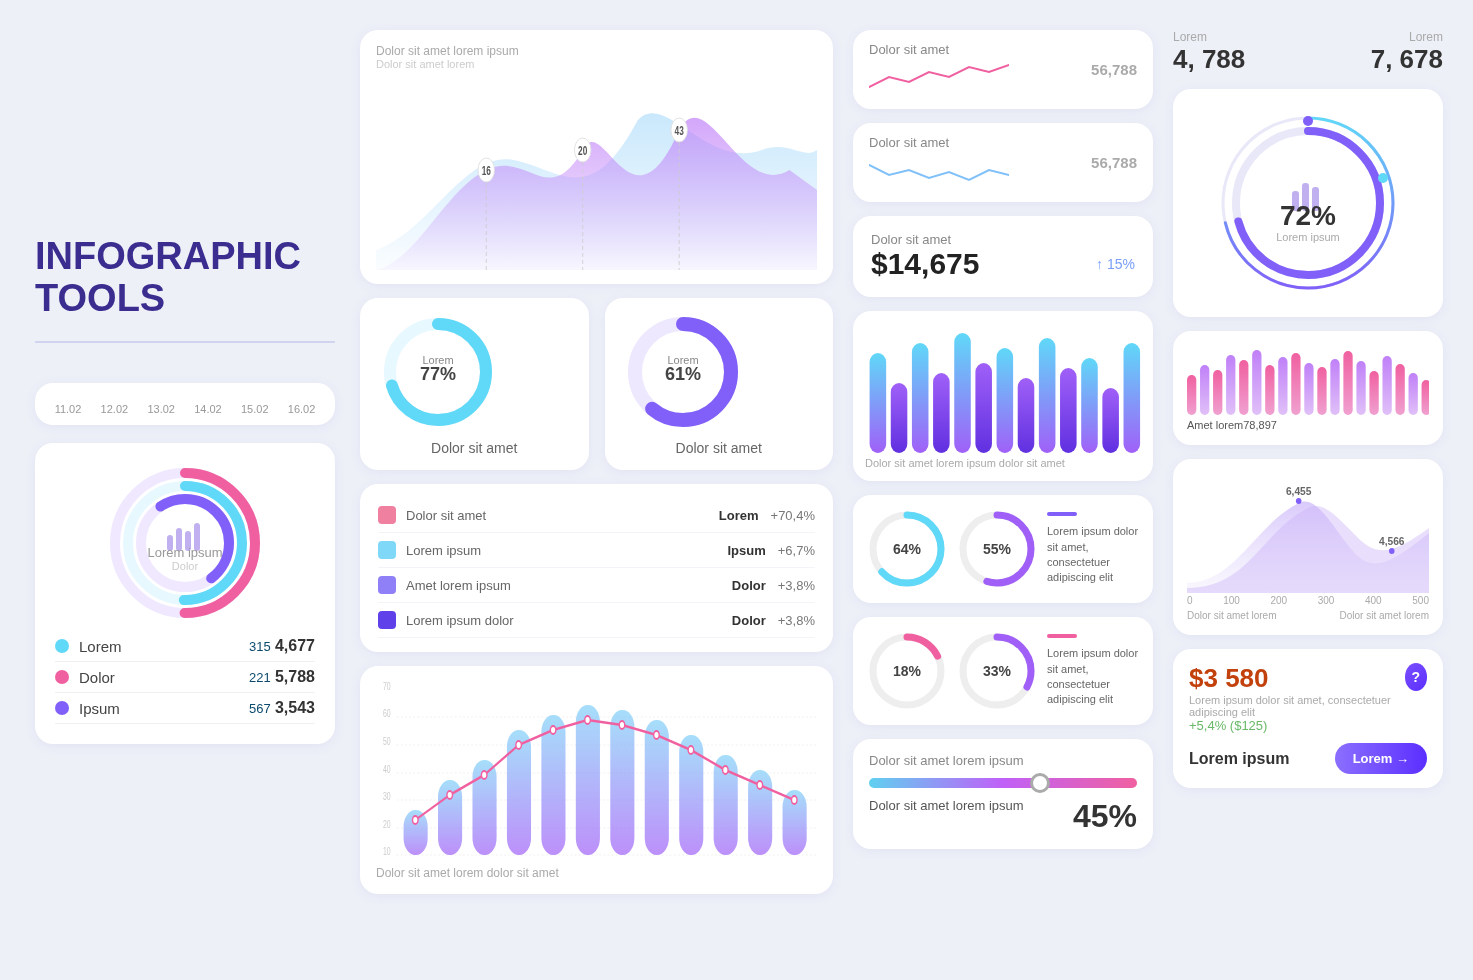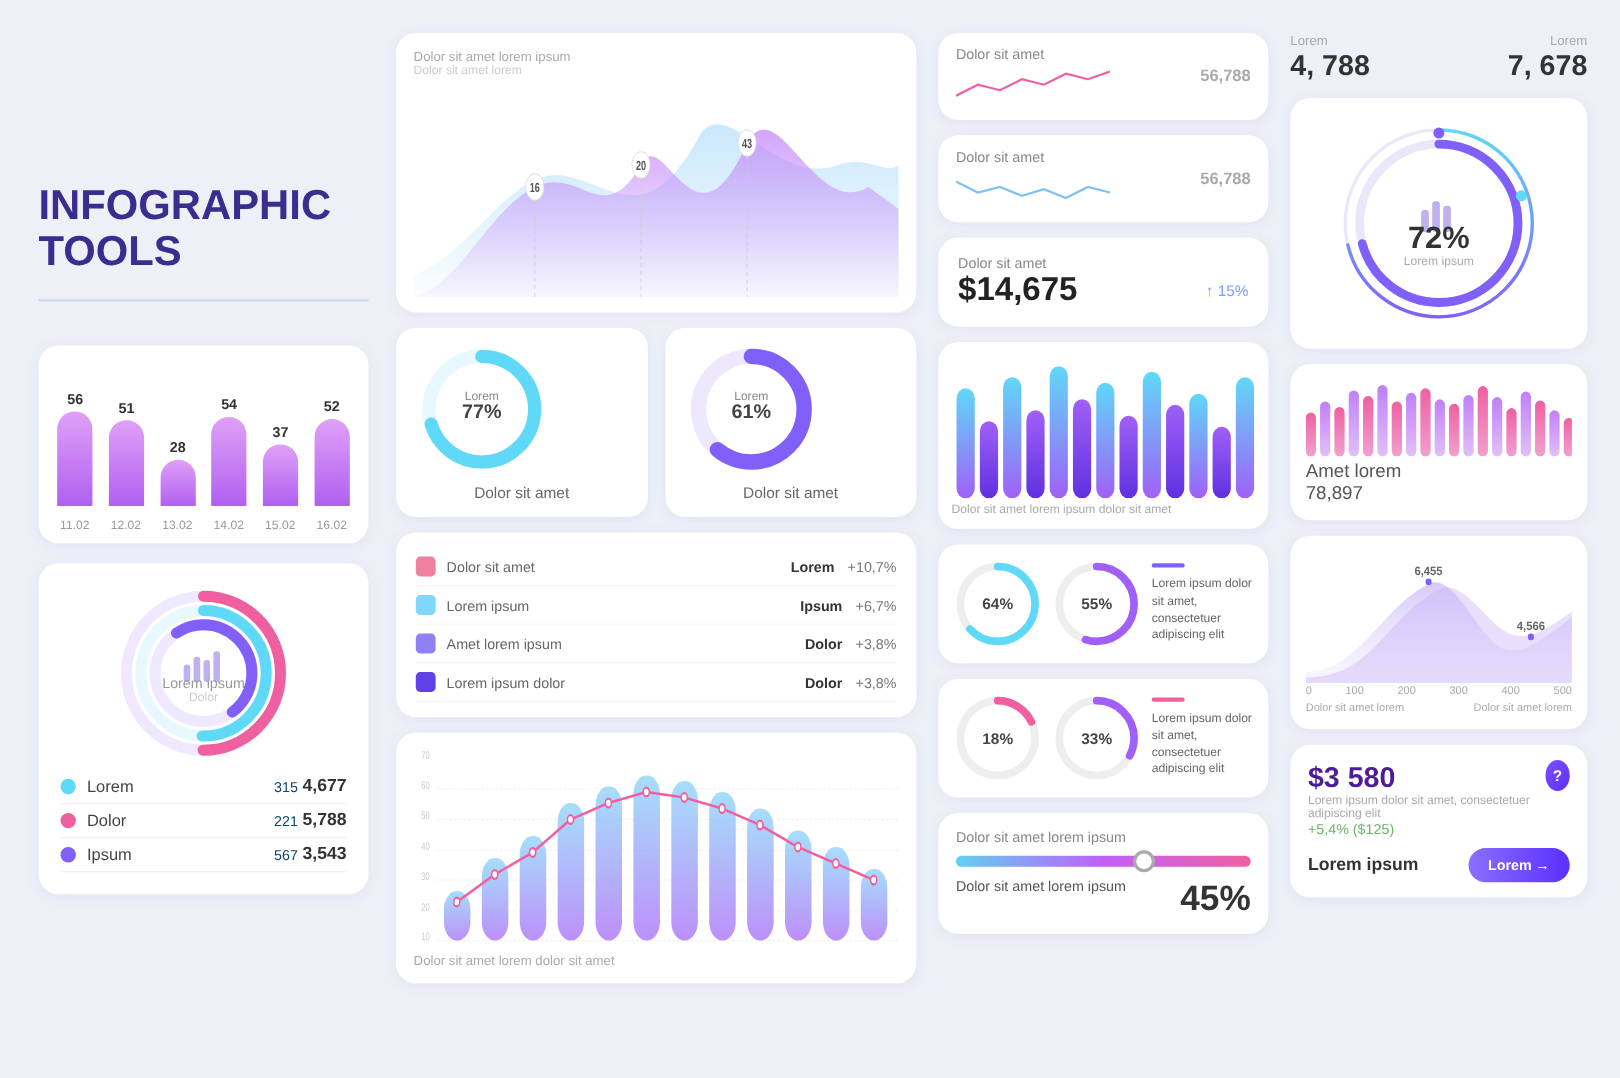--- a/index.html
+++ b/index.html
@@ -76,25 +76,25 @@
     .slider-percent { font-size: 32px; font-weight: 900; color: #333; }
 
     
     .col4 { padding: 10px 10px; display: flex; flex-direction: column; gap: 14px; }
     .stat-row { display: flex; justify-content: space-between; }
     .stat-mini { }
     .stat-mini-label { font-size: 12px; color: #aaa; }
     .stat-mini-value { font-size: 26px; font-weight: 900; color: #333; }
     .radial-big-card { background: #fff; border-radius: 18px; padding: 14px; box-shadow: 0 2px 12px rgba(80,80,180,0.08); display: flex; flex-direction: column; align-items: center; }
     .mini-bar-card { background: #fff; border-radius: 18px; padding: 14px; box-shadow: 0 2px 12px rgba(80,80,180,0.08); }
-    .mb-footer { display: flex; font-size: 17px; color: #555; margin-top: 4px; flex-direction: column; }
+    .mb-footer { display: flex; font-size: 11px; color: #555; margin-top: 4px; }
     .area-card2 { background: #fff; border-radius: 18px; padding: 14px; box-shadow: 0 2px 12px rgba(80,80,180,0.08); }
     .money-card { background: #fff; border-radius: 18px; padding: 14px 16px; box-shadow: 0 2px 12px rgba(80,80,180,0.08); }
     .money-top { display: flex; justify-content: space-between; align-items: flex-start; }
-    .money-value { font-size: 26px; font-weight: 900; color: #4c1d95; }
+    .money-value { font-size: 26px; font-weight: 900; color: #c2410c; }
     .money-desc { font-size: 11px; color: #aaa; }
     .money-change { font-size: 13px; color: #6ab96a; }
     .question-btn { width: 28px; height: 28px; border-radius: 50%; background: linear-gradient(135deg, #7b4fff, #5b2fff); color: #fff; display: flex; align-items: center; justify-content: center; font-size: 14px; font-weight: 700; }
     .lorem-btn-row { display: flex; justify-content: space-between; align-items: center; margin-top: 10px; }
     .lorem-label { font-size: 16px; font-weight: 700; color: #333; }
     .lorem-btn { background: linear-gradient(90deg, #8b6fff, #5b2fff); color: #fff; border: none; border-radius: 20px; padding: 8px 18px; font-size: 13px; font-weight: 600; cursor: pointer; display: flex; align-items: center; gap: 6px; }
 
     
     svg { display: block; }
   </style>
@@ -104,46 +104,20 @@
 <div class="main-container">
 
   <div class="col1">
     <div class="app-title">INFOGRAPHIC TOOLS</div>
     <div class="divider"></div>
 
     <div class="toggle-bar">
     </div>
 
     <div class="bar-chart-section">
-      <div class="bar-row" id="bar-row">
-          <div class="bar-item">
-            <div class="bar-label-top">56</div>
-            <div class="bar-visual" style="height: 86.4px; background: linear-gradient(rgb(224, 160, 248), rgb(176, 96, 240));"></div>
-          </div>
-          <div class="bar-item">
-            <div class="bar-label-top">51</div>
-            <div class="bar-visual" style="height: 78px; background: linear-gradient(rgb(224, 160, 248), rgb(176, 96, 240));"></div>
-          </div>
-          <div class="bar-item">
-            <div class="bar-label-top">28</div>
-            <div class="bar-visual" style="height: 42px; background: linear-gradient(rgb(224, 160, 248), rgb(176, 96, 240));"></div>
-          </div>
-          <div class="bar-item">
-            <div class="bar-label-top">54</div>
-            <div class="bar-visual" style="height: 81.6px; background: linear-gradient(rgb(224, 160, 248), rgb(176, 96, 240));"></div>
-          </div>
-          <div class="bar-item">
-            <div class="bar-label-top">37</div>
-            <div class="bar-visual" style="height: 56.4px; background: linear-gradient(rgb(224, 160, 248), rgb(176, 96, 240));"></div>
-          </div>
-          <div class="bar-item">
-            <div class="bar-label-top">52</div>
-            <div class="bar-visual" style="height: 79.2px; background: linear-gradient(rgb(224, 160, 248), rgb(176, 96, 240));"></div>
-          </div>
-        </div>
       <div style="display:flex;justify-content:space-around;" id="bar-dates">
           <div class="bar-date">11.02</div>
           <div class="bar-date">12.02</div>
           <div class="bar-date">13.02</div>
           <div class="bar-date">14.02</div>
           <div class="bar-date">15.02</div>
           <div class="bar-date">16.02</div>
         </div>
     </div>
 
@@ -246,21 +220,21 @@
         </svg>
         <div class="donut-card-label">Dolor sit amet</div>
       </div>
     </div>
 
     <div class="legend-table" id="legend-table">
         <div class="legend-table-row">
       <div class="legend-color-box" style="background:#f080a0;"></div>
       <div class="lt-label">Dolor sit amet</div>
       <div class="lt-bold">Lorem</div>
-      <div class="lt-percent">+10,7%</div>
+      <div class="lt-percent">+70,4%</div>
     </div>
         <div class="legend-table-row">
       <div class="legend-color-box" style="background:#80d8f8;"></div>
       <div class="lt-label">Lorem ipsum</div>
       <div class="lt-bold">Ipsum</div>
       <div class="lt-percent">+6,7%</div>
     </div>
         <div class="legend-table-row">
       <div class="legend-color-box" style="background:#9080f8;"></div>
       <div class="lt-label">Amet lorem ipsum</div>

